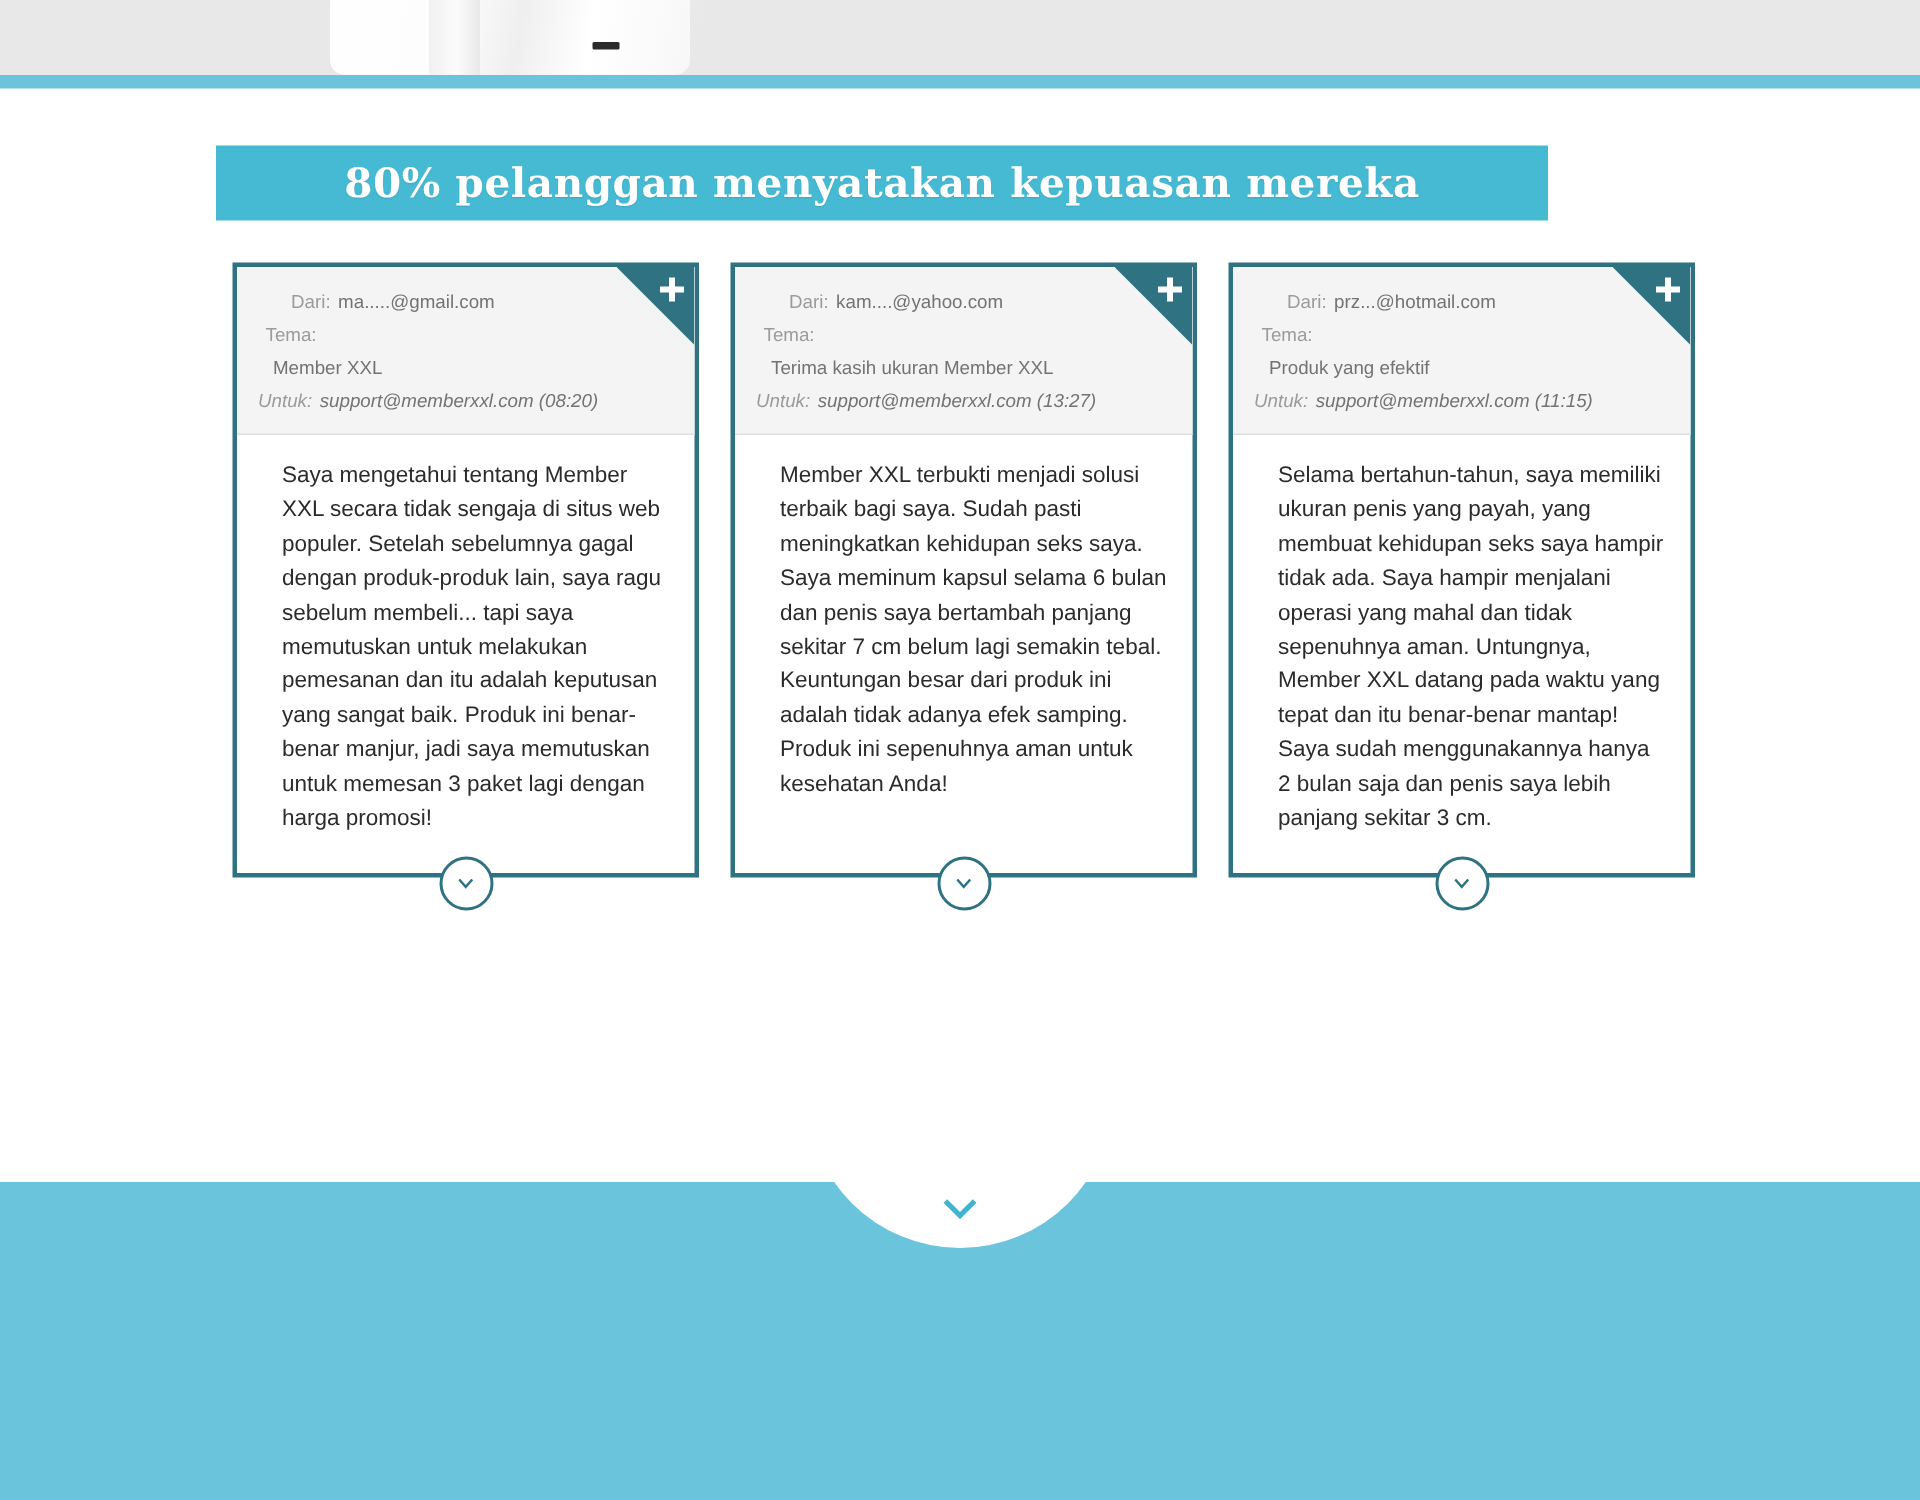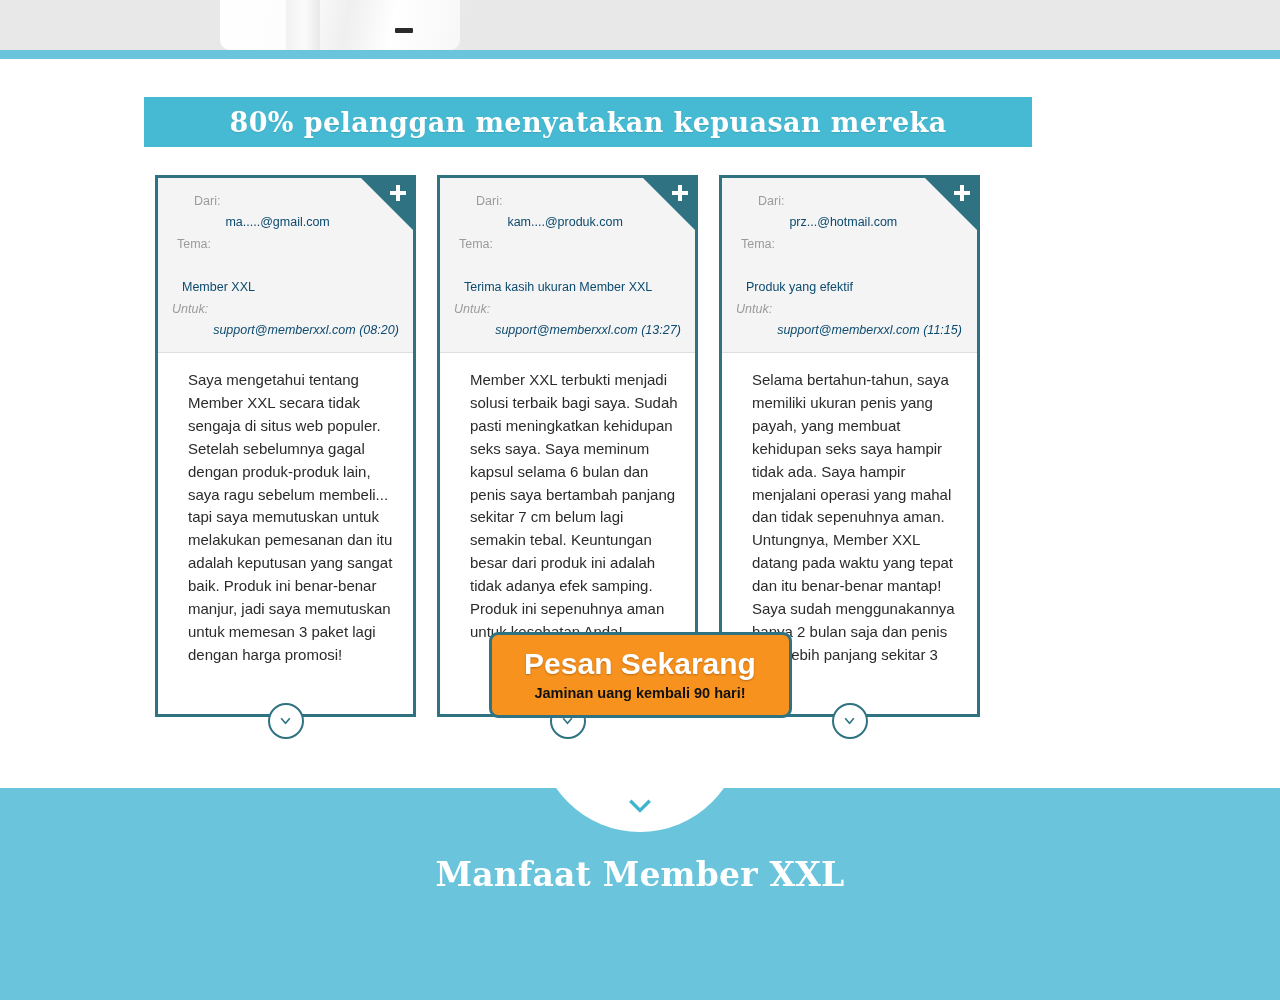--- a/index.html
+++ b/index.html
@@ -51,33 +51,33 @@
   .banner-title {
     font-family: "DejaVu Serif", serif;
     font-weight: bold; font-size: 27px; color: #ffffff;
     letter-spacing: 0.4px;
     text-shadow: 0 1px 1px rgba(0,0,0,.10);
   }
 
   
   .cards {
     position: absolute; top: 175px; left: 155px;
-    width: 825px; display: flex; gap: 21px;
+    width: 975px; display: flex; gap: 21px;
   }
   .card {
     position: relative; width: 311px;
     border: 3px solid #2f7382; background: #ffffff;
   }
   .card-head {
     position: relative; background: #f4f4f4; padding: 12px 14px 11px 14px;
     border-bottom: 1px solid #dedede; overflow: hidden; min-height: 78px;
   }
   .head-row { display: flex; font-size: 12.5px; line-height: 22px; white-space: nowrap; }
   .head-row .lbl { color: #9b9b9b; }
-  .head-row .val { color: #0c4a6e; margin-left: 5px; margin-top: 21px; }
+  .head-row .val { color: #737373; margin-left: 5px; }
   .row-dari  { padding-left: 22px; }
   .row-tema  { padding-left: 5px; flex-direction: column; }
   .row-untuk { padding-left: 0px; font-style: italic; }
 
   .ribbon {
     position: absolute; top: 0; right: 0; width: 52px; height: 52px;
     background: #2f7382;
     clip-path: polygon(100% 0, 0 0, 100% 100%);
   }
   .ribbon-plus {
@@ -199,21 +199,21 @@
         </svg>
       </div>
     </div>
 
     <div class="card">
       <div class="card-head">
         <div class="ribbon"></div>
         <div class="ribbon-plus"></div>
         <div class="head-row row-dari">
           <span class="lbl">Dari:</span>
-          <span class="val">kam....@produk.com</span>
+          <span class="val">kam....@yahoo.com</span>
         </div>
         <div class="head-row row-tema">
           <span class="lbl">Tema:</span>
           <span class="val">Terima kasih ukuran Member XXL</span>
         </div>
         <div class="head-row row-untuk">
           <span class="lbl">Untuk:</span>
           <span class="val">support@memberxxl.com (13:27)</span>
         </div>
       </div>
@@ -245,31 +245,24 @@
       <div class="card-body">Selama bertahun-tahun, saya memiliki ukuran penis yang payah, yang membuat kehidupan seks saya hampir tidak ada. Saya hampir menjalani operasi yang mahal dan tidak sepenuhnya aman. Untungnya, Member XXL datang pada waktu yang tepat dan itu benar-benar mantap! Saya sudah menggunakannya hanya 2 bulan saja dan penis saya lebih panjang sekitar 3 cm.</div>
       <div class="card-chev">
         <svg class="chev-sm" viewBox="0 0 24 24" fill="none" stroke="#2f7382" stroke-width="3">
           <polyline points="4,8 12,17 20,8"></polyline>
         </svg>
       </div>
     </div>
 
   </div>
 
-  <div class="cta-wrap">
-    <div class="cta">
-      <div class="cta-main">Pesan Sekarang</div>
-      <div class="cta-sub">Jaminan uang kembali 90 hari!</div>
-    </div>
-  </div>
 
   <div class="benefits">
     <div class="notch">
       <svg class="notch-chev" viewBox="0 0 24 24" fill="none" stroke="#3fb5cf" stroke-width="3.2">
         <polyline points="3,8 12,17 21,8"></polyline>
       </svg>
     </div>
     <div class="benefits-inner">
-      <div class="b-title">Manfaat Member XXL</div>
     </div>
   </div>
 
 </div>
 
 </body></html>

